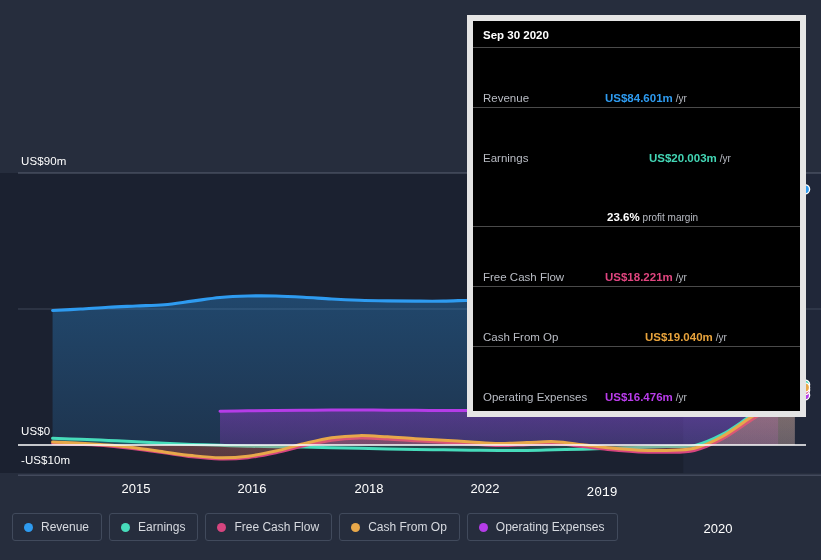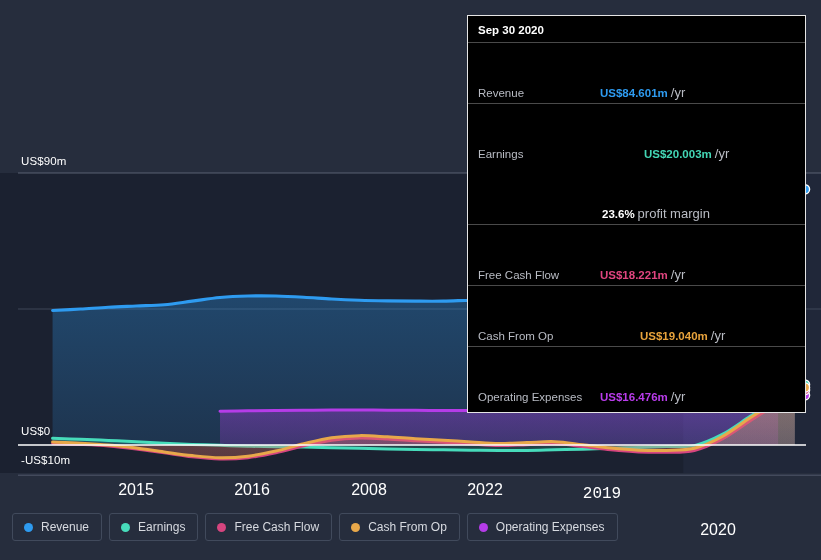--- a/index.html
+++ b/index.html
@@ -29,32 +29,32 @@
     position: absolute;
     color: #ffffff;
     font-size: 11.5px;
     letter-spacing: 0.1px;
     white-space: nowrap;
     pointer-events: none;
   }
   .x-tick {
     position: absolute;
     color: #ffffff;
-    font-size: 16px;
+    font-size: 13px;
     transform: translateX(-50%);
     white-space: nowrap;
   }
 
   
   #tooltip {
     position: absolute;
     left: 467px; top: 15px;
     width: 339px;
     background: #000000;
-    border: 1px solid #e5e5e5;
+    border: 6px solid #e5e5e5;
     padding: 7px 0 5px 0;
     color: #c9ccd4;
     font-size: 11.5px;
   }
   #tooltip .tt-title {
     color: #ffffff;
     font-weight: bold;
     font-size: 11.5px;
     padding: 1px 10px 6px 10px;
   }
@@ -74,21 +74,21 @@
   }
   .tt-val {
     font-weight: bold;
     font-size: 11.5px;
     white-space: nowrap;
     margin-top: 42px;
   }
   .tt-unit {
     color: #b9bcc4;
     font-weight: normal;
-    font-size: 13px;
+    font-size: 10px;
     margin-left: 3px;
   }
 
   
   #legend {
     position: absolute;
     left: 12px; top: 513px;
     display: flex;
     gap: 7px;
   }
@@ -165,21 +165,21 @@
       <circle cx="805" cy="389.93208888888887" r="4.6" fill="#d6457f" stroke="#ffffff" stroke-width="1.4"></circle>
       <circle cx="805" cy="387.4568888888889" r="4.6" fill="#e8a84a" stroke="#ffffff" stroke-width="1.4"></circle>
     </svg>
 
   <div class="axis-label" style="left:21px; top:155px;">US$90m</div>
   <div class="axis-label" style="left:21px; top:425px;">US$0</div>
   <div class="axis-label" style="left:21px; top:454px;">-US$10m</div>
 
   <div class="x-tick" style="left:136px; top:481px;">2015</div>
   <div class="x-tick" style="left:252px; top:481px;">2016</div>
-  <div class="x-tick" style="left:369px; top:481px;">2008</div>
+  <div class="x-tick" style="left:369px; top:481px;">2018</div>
   <div class="x-tick" style="left:485px; top:481px;">2022</div>
   <div class="x-tick" style="left:602px; top:485px;font-family:Liberation Mono, monospace;">2019</div>
   <div class="x-tick" style="left:718px; top:481px;margin-top:40px;">2020</div>
 
   <div id="tooltip">
     <div class="tt-title">Sep 30 2020</div>
 
     <div class="tt-row">
       <span class="tt-key">Revenue</span>
       <span class="tt-val" style="color:#2e9bf0;">US$84.601m</span>

